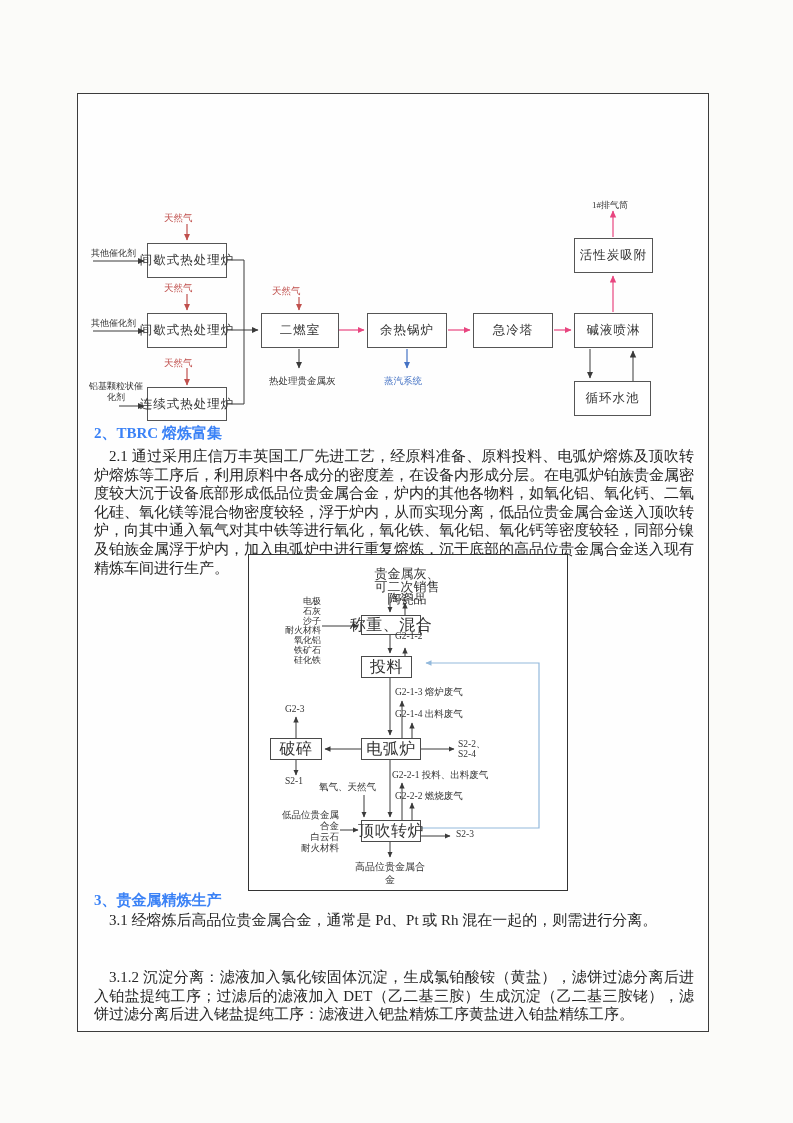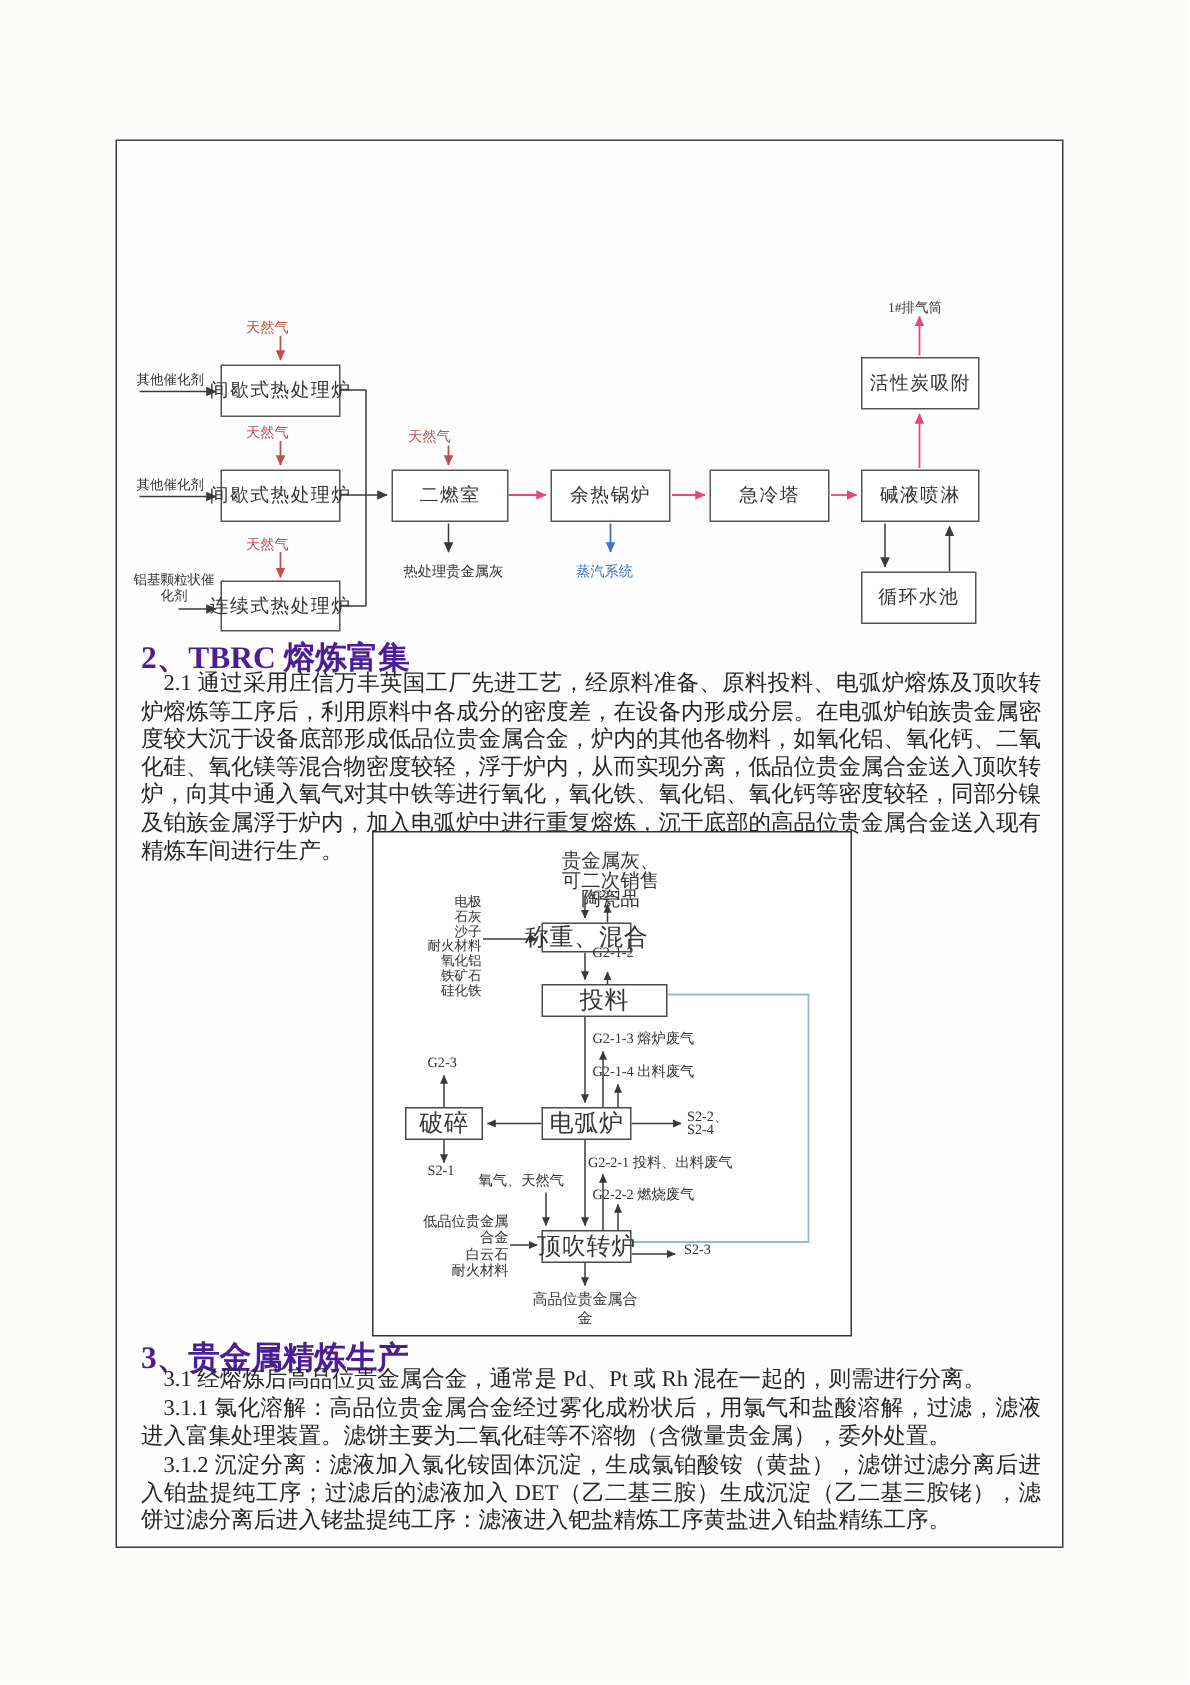--- a/index.html
+++ b/index.html
@@ -13,21 +13,21 @@
     position:absolute; left:77px; top:93px; width:632px; height:939px;
     border:1.5px solid #3c3c3c; background:#fefefe; box-sizing:border-box;
   }
   .para {
     position:absolute; left:16px; width:600px; margin:0;
     font-size:15px; line-height:18.6px; text-align:justify; color:#252525;
   }
   .indent { text-indent:1em; }
   .heading {
     position:absolute; left:16px; margin:0;
-    font-size:21px; font-weight:bold; color:#4c1d95;
+    font-size:15px; font-weight:bold; color:#3b82f6;
   }
   .diagram { position:absolute; }
   .diagram svg { position:absolute; left:0; top:0; }
   .fbox {
     position:absolute; box-sizing:border-box;
     border:1.3px solid #555; background:#fff;
     display:flex; align-items:center; justify-content:center;
     font-size:12.5px; color:#333; letter-spacing:1px; white-space:nowrap;
   }
   .fbox.small { font-size:16px; letter-spacing:0.5px; border-color:#4a4a4a; }
@@ -151,21 +151,21 @@
         <line x1="163" y1="265" x2="163" y2="248" marker-end="url(#d2k)"></line>
         <line x1="115" y1="240" x2="115" y2="262" marker-end="url(#d2k)"></line>
         <line x1="91" y1="275" x2="109" y2="275" marker-end="url(#d2k)"></line>
         <line x1="172" y1="281" x2="201" y2="281" marker-end="url(#d2k)"></line>
         <line x1="141" y1="287" x2="141" y2="302" marker-end="url(#d2k)"></line>
       </g>
       <polyline points="172,273 290,273 290,108 177,108" fill="none" stroke="#93b9dc" stroke-width="1.2" marker-end="url(#d2b)"></polyline>
     </svg>
 
     <div class="fbox small" style="left:112px; top:60px;  width:60px; height:20px;">称重、混合</div>
-    <div class="fbox small" style="left:112px; top:101px; width:84px; height:22px;">投料</div>
+    <div class="fbox small" style="left:112px; top:101px; width:51px; height:22px;">投料</div>
     <div class="fbox small" style="left:112px; top:183px; width:60px; height:22px;">电弧炉</div>
     <div class="fbox small" style="left:21px;  top:183px; width:52px; height:22px;">破碎</div>
     <div class="fbox small" style="left:112px; top:265px; width:60px; height:22px;">顶吹转炉</div>
 
     <div class="lbl center" style="left:120px; top:13px; width:76px; font-size:13px; line-height:12.5px;">贵金属灰、可二次销售陶瓷品</div>
 
     <div class="lbl rightalign" style="left:28px; top:42px; width:44px; font-size:9px; line-height:9.8px;">
       <span class="ln">电极</span>
       <span class="ln">石灰</span>
       <span class="ln">沙子</span>
@@ -193,16 +193,15 @@
       <span class="ln">合金</span>
       <span class="ln">白云石</span>
       <span class="ln">耐火材料</span>
     </div>
 
     <div class="lbl center" style="left:104px; top:306px; width:74px; font-size:10px; line-height:12.5px;">高品位贵金属合金</div>
   </div>
 
   <h2 class="heading" style="top:797px;">3、贵金属精炼生产</h2>
   <p class="para indent" style="top:817px;">3.1 经熔炼后高品位贵金属合金，通常是 Pd、Pt 或 Rh 混在一起的，则需进行分离。</p>
-  <p class="para indent" style="top:836px;">3.1.1 氯化溶解：高品位贵金属合金经过雾化成粉状后，用氯气和盐酸溶解，过滤，滤液进入富集处理装置。滤饼主要为二氧化硅等不溶物（含微量贵金属），委外处置。</p>
   <p class="para indent" style="top:874px;">3.1.2 沉淀分离：滤液加入氯化铵固体沉淀，生成氯铂酸铵（黄盐），滤饼过滤分离后进入铂盐提纯工序；过滤后的滤液加入 DET（乙二基三胺）生成沉淀（乙二基三胺铑），滤饼过滤分离后进入铑盐提纯工序：滤液进入钯盐精炼工序黄盐进入铂盐精练工序。</p>
 
 </div>
 
 </body></html>

